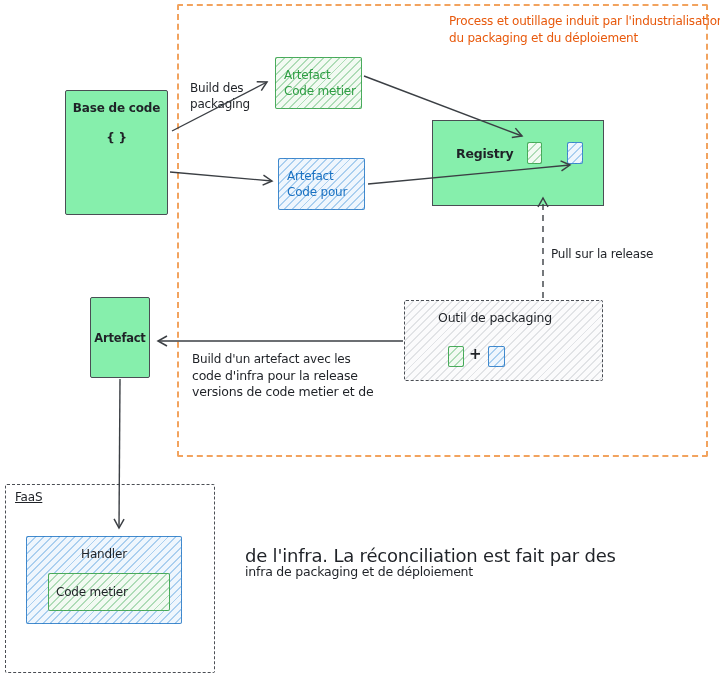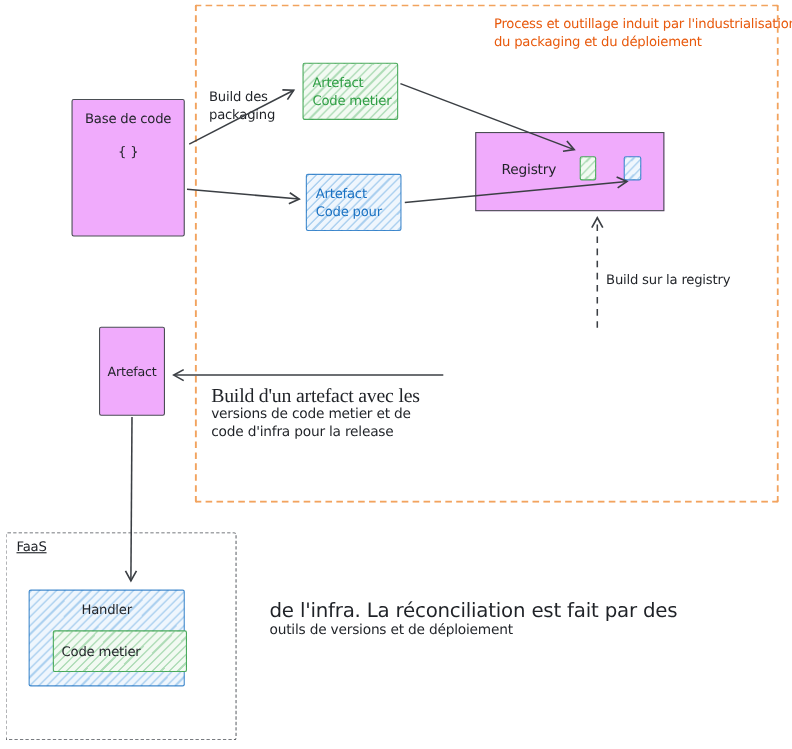--- a/index.html
+++ b/index.html
@@ -9,23 +9,24 @@
     background:#ffffff;
     font-family:"DejaVu Sans","Liberation Sans",sans-serif;
     color:#1f2227;
     overflow:hidden;
   }
   .abs { position:absolute; }
   .txt { font-size:12px; line-height:16px; letter-spacing:-0.2px; white-space:nowrap; }
 
   
   .box-plain {
-    position:absolute; background:#f0abfc;
+    position:absolute; background:#86efac;
     border:1.6px solid #4a4e54; border-radius:2px;
     box-sizing:border-box;
+    font-weight:bold;
   }
   
   .hach-green {
     background-color:#f2faf2;
     background-image:repeating-linear-gradient(135deg, rgba(64,171,86,0.38) 0px, rgba(64,171,86,0.38) 1.4px, transparent 1.4px, transparent 5.5px);
     border:1.6px solid rgba(47,158,68,0.85);
     border-radius:2px; box-sizing:border-box; position:absolute;
   }
   .hach-blue {
     background-color:#eff6fd;
@@ -77,54 +78,60 @@
     <div class="txt green-text">Artefact</div>
     <div class="txt green-text">Code metier</div>
   </div>
 
   <div class="hach-blue" style="left:278px; top:158px; width:87px; height:52px; display:flex; flex-direction:column; justify-content:center; padding-left:8px;">
     <div class="txt blue-text">Artefact</div>
     <div class="txt blue-text">Code pour</div>
   </div>
 
 
-  <div class="box-plain" style="left:432px; top:120px; width:172px; height:72px; border-radius:0;">
+  <div class="box-plain" style="left:432px; top:120px; width:172px; height:86px; border-radius:0;">
     <div class="abs txt" style="left:23px; top:25px; font-size:12.5px;">Registry</div>
     <div class="hach-green" style="left:94px; top:21px; width:15px; height:22px;"></div>
     <div class="hach-blue" style="left:134px; top:21px; width:16px; height:22px;"></div>
   </div>
 
-  <div class="abs txt" style="left:551px; top:246px;">Build sur la registry</div>
+  <div class="abs txt" style="left:551px; top:246px;">Pull sur la release</div>
 
+  <div class="hach-gray" style="left:404px; top:300px; width:199px; height:81px;">
+    <div class="abs txt" style="left:33px; top:9px; font-size:12.5px;">Outil de packaging</div>
+    <div class="hach-green" style="left:43px; top:45px; width:16px; height:21px;"></div>
+    <div class="abs" style="left:64px; top:44px; font-size:15px; font-weight:bold; color:#1f2227;">+</div>
+    <div class="hach-blue" style="left:83px; top:45px; width:17px; height:21px;"></div>
+  </div>
 
   <div class="box-plain" style="left:90px; top:297px; width:60px; height:81px; display:flex; align-items:center; justify-content:center;">
     <div class="txt" style="font-size:11.5px;">Artefact</div>
   </div>
 
   <div class="abs" style="left:192px; top:351px;">
-    <div class="txt" style="font-size:18px; line-height:16.5px;font-family:Liberation Serif, serif;">Build d'un artefact avec les</div>
+    <div class="txt" style="font-size:12px; line-height:16.5px;">Build d'un artefact avec les</div>
+    <div class="txt" style="font-size:12.5px; line-height:16.5px;">code d'infra pour la release</div>
     <div class="txt" style="font-size:12.5px; line-height:16.5px;">versions de code metier et de</div>
-    <div class="txt" style="font-size:12.5px; line-height:16.5px;">code d'infra pour la release</div>
   </div>
 
   <div class="dashed-dark" style="left:5px; top:484px; width:210px; height:189px;">
     <div class="abs txt" style="left:9px; top:4px;text-decoration:underline;">FaaS</div>
 
-    <div class="hach-blue" style="left:20px; top:51px; width:142px; height:88px;">
+    <div class="hach-blue" style="left:20px; top:51px; width:156px; height:88px;">
       <div class="txt" style="position:absolute; left:0; right:0; top:9px; text-align:center; color:#1f2227;">Handler</div>
 
       <div class="hach-green" style="left:21px; top:36px; width:122px; height:38px; display:flex; align-items:center;">
         <div class="txt" style="padding-left:7px; color:#1f2227;">Code metier</div>
       </div>
     </div>
   </div>
 
   <div class="abs" style="left:245px; top:548px;">
     <div class="txt" style="font-size:18px; line-height:16px;">de l'infra. La réconciliation est fait par des</div>
-    <div class="txt" style="font-size:12.5px; line-height:16px;">outils de versions et de déploiement</div>
+    <div class="txt" style="font-size:12.5px; line-height:16px;">infra de packaging et de déploiement</div>
   </div>
 
   <svg class="connectors" viewBox="0 0 720 681">
     <defs>
       <marker id="arrow" markerUnits="userSpaceOnUse" markerWidth="16" markerHeight="16" refX="11" refY="7" orient="auto">
         <path d="M2,2 L11,7 L2,12" fill="none" stroke="#3b3f44" stroke-width="1.5"></path>
       </marker>
     </defs>
 
     <line x1="172" y1="131" x2="267" y2="82" stroke="#3b3f44" stroke-width="1.4" marker-end="url(#arrow)"></line>

